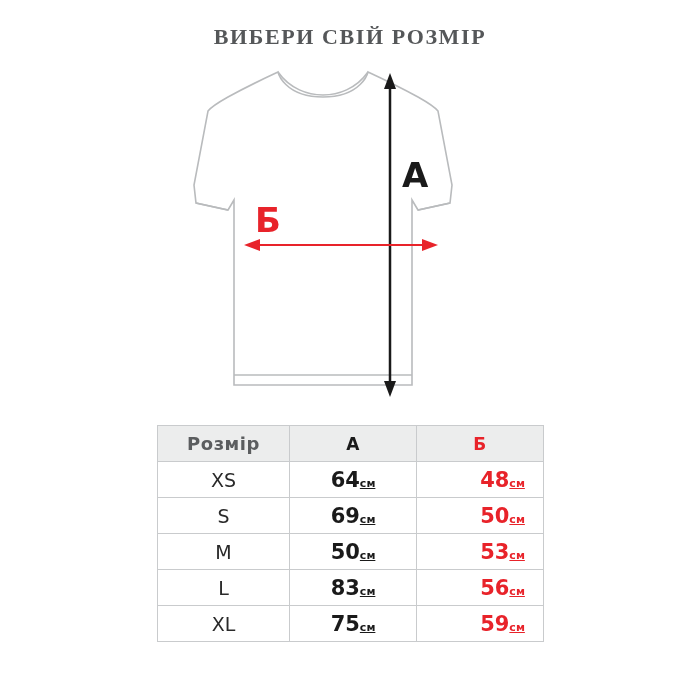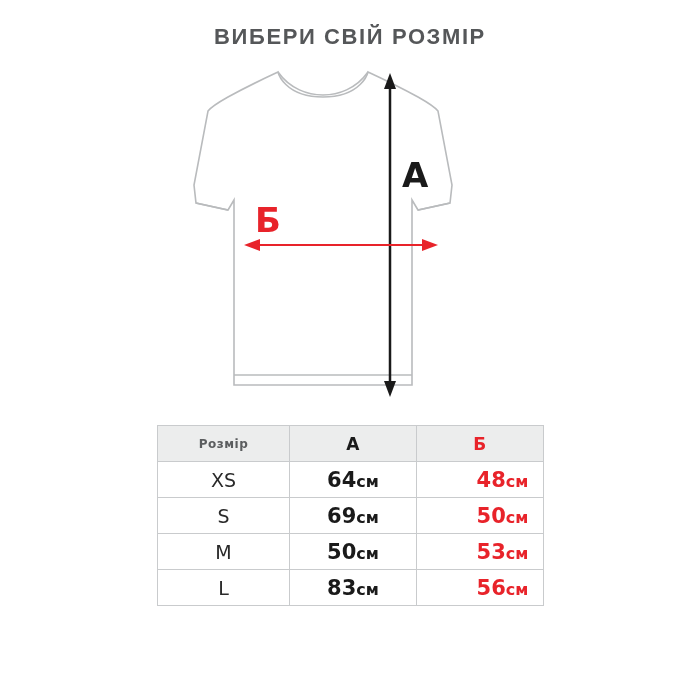--- a/index.html
+++ b/index.html
@@ -19,21 +19,21 @@
     position: absolute;
     top: 24px;
     left: 0;
     width: 700px;
     text-align: center;
     font-size: 22px;
     font-weight: bold;
     letter-spacing: 1.6px;
     color: #555759;
     text-transform: uppercase;
-    font-family: Liberation Sans, sans-serif;
+    font-family: Liberation Serif, serif;
   }
 
   #shirt-diagram {
     position: absolute;
     top: 55px;
     left: 150px;
     width: 400px;
     height: 350px;
   }
 
@@ -67,21 +67,21 @@
   }
   #size-table td, #size-table th {
     border: 1px solid #c9cbcd;
     height: 35px;
     text-align: center;
     vertical-align: middle;
     padding: 0;
   }
   #size-table thead th {
     background: #eceded;
-    font-size: 12px;
+    font-size: 18px;
     font-weight: bold;
     color: #5b5d5f;
     letter-spacing: 0.5px;
     font-family: "DejaVu Sans", sans-serif;
   }
   #size-table thead th.col-a {
     color: #1a1a1a;
     font-size: 17px;
   }
   #size-table thead th.col-b {
@@ -100,23 +100,24 @@
     font-family: "DejaVu Sans", sans-serif;
   }
   #size-table tbody td.val-b {
     font-size: 21px;
     font-weight: bold;
     color: #e8232a;
     font-family: "DejaVu Sans", sans-serif;
     padding-left: 45px;
   }
   .unit {
-    font-size: 16px;
+    font-size: 11px;
     font-weight: bold;
     letter-spacing: 0;
+    text-decoration: underline;
   }
   .col-size { width: 132px; }
   .col-a-w  { width: 127px; }
   .col-b-w  { width: 127px; }
 </style>
 </head>
 <body>
 
 <div id="page-title">ВИБЕРИ СВІЙ РОЗМІР</div>
 
@@ -195,14 +196,19 @@
     <tr>
       <td class="size-name">M</td>
       <td class="val-a"><span>50</span><span class="unit">см</span></td>
       <td class="val-b"><span>53</span><span class="unit">см</span></td>
     </tr>
     <tr>
       <td class="size-name">L</td>
       <td class="val-a"><span>83</span><span class="unit">см</span></td>
       <td class="val-b"><span>56</span><span class="unit">см</span></td>
     </tr>
+    <tr>
+      <td class="size-name">XL</td>
+      <td class="val-a"><span>75</span><span class="unit">см</span></td>
+      <td class="val-b"><span>59</span><span class="unit">см</span></td>
+    </tr>
   </tbody>
 </table>
 
 </body></html>

